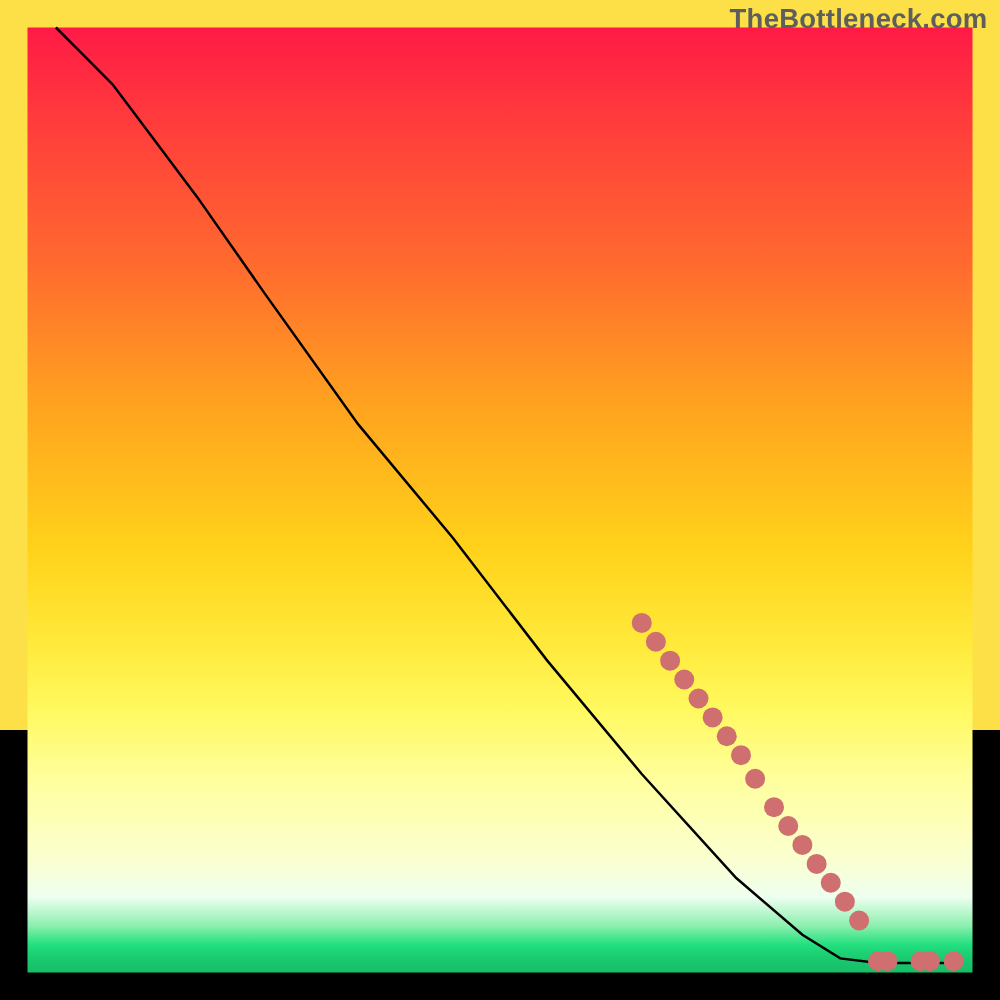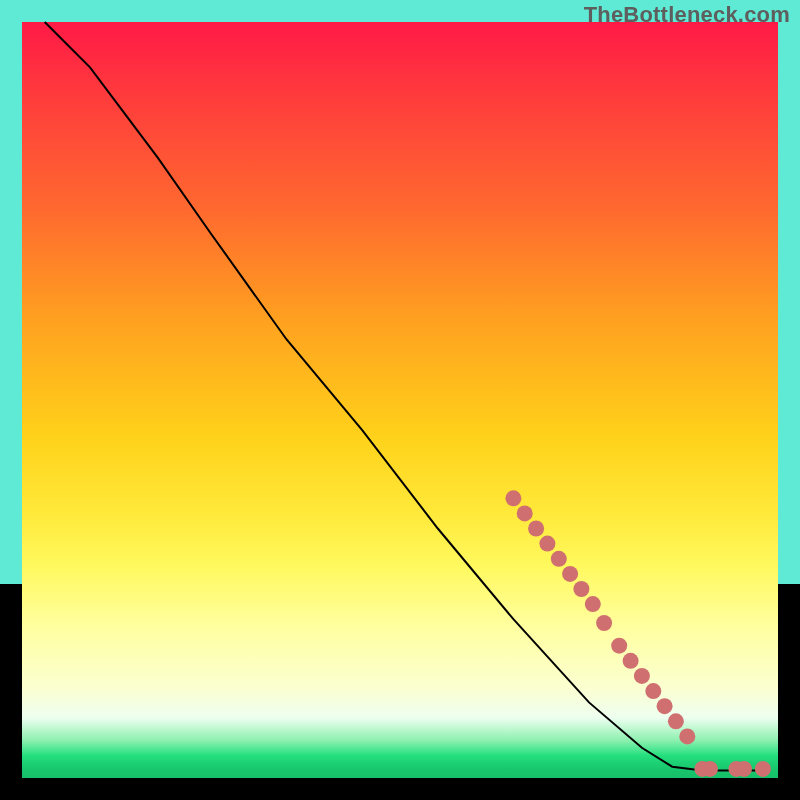--- a/index.html
+++ b/index.html
@@ -7,21 +7,21 @@
     padding: 0;
     width: 800px;
     height: 800px;
     overflow: hidden;
     background: #000;
   }
   .stage {
     position: relative;
     width: 800px;
     height: 584px;
-    background: #5eead4;
+    background: #fde047;
   }
   .plot {
     position: absolute;
     left: 22px;
     top: 22px;
     width: 756px;
     height: 756px;
     background: linear-gradient(to bottom,
       #ff1a46 0%,
       #ff3c3c 10%,

